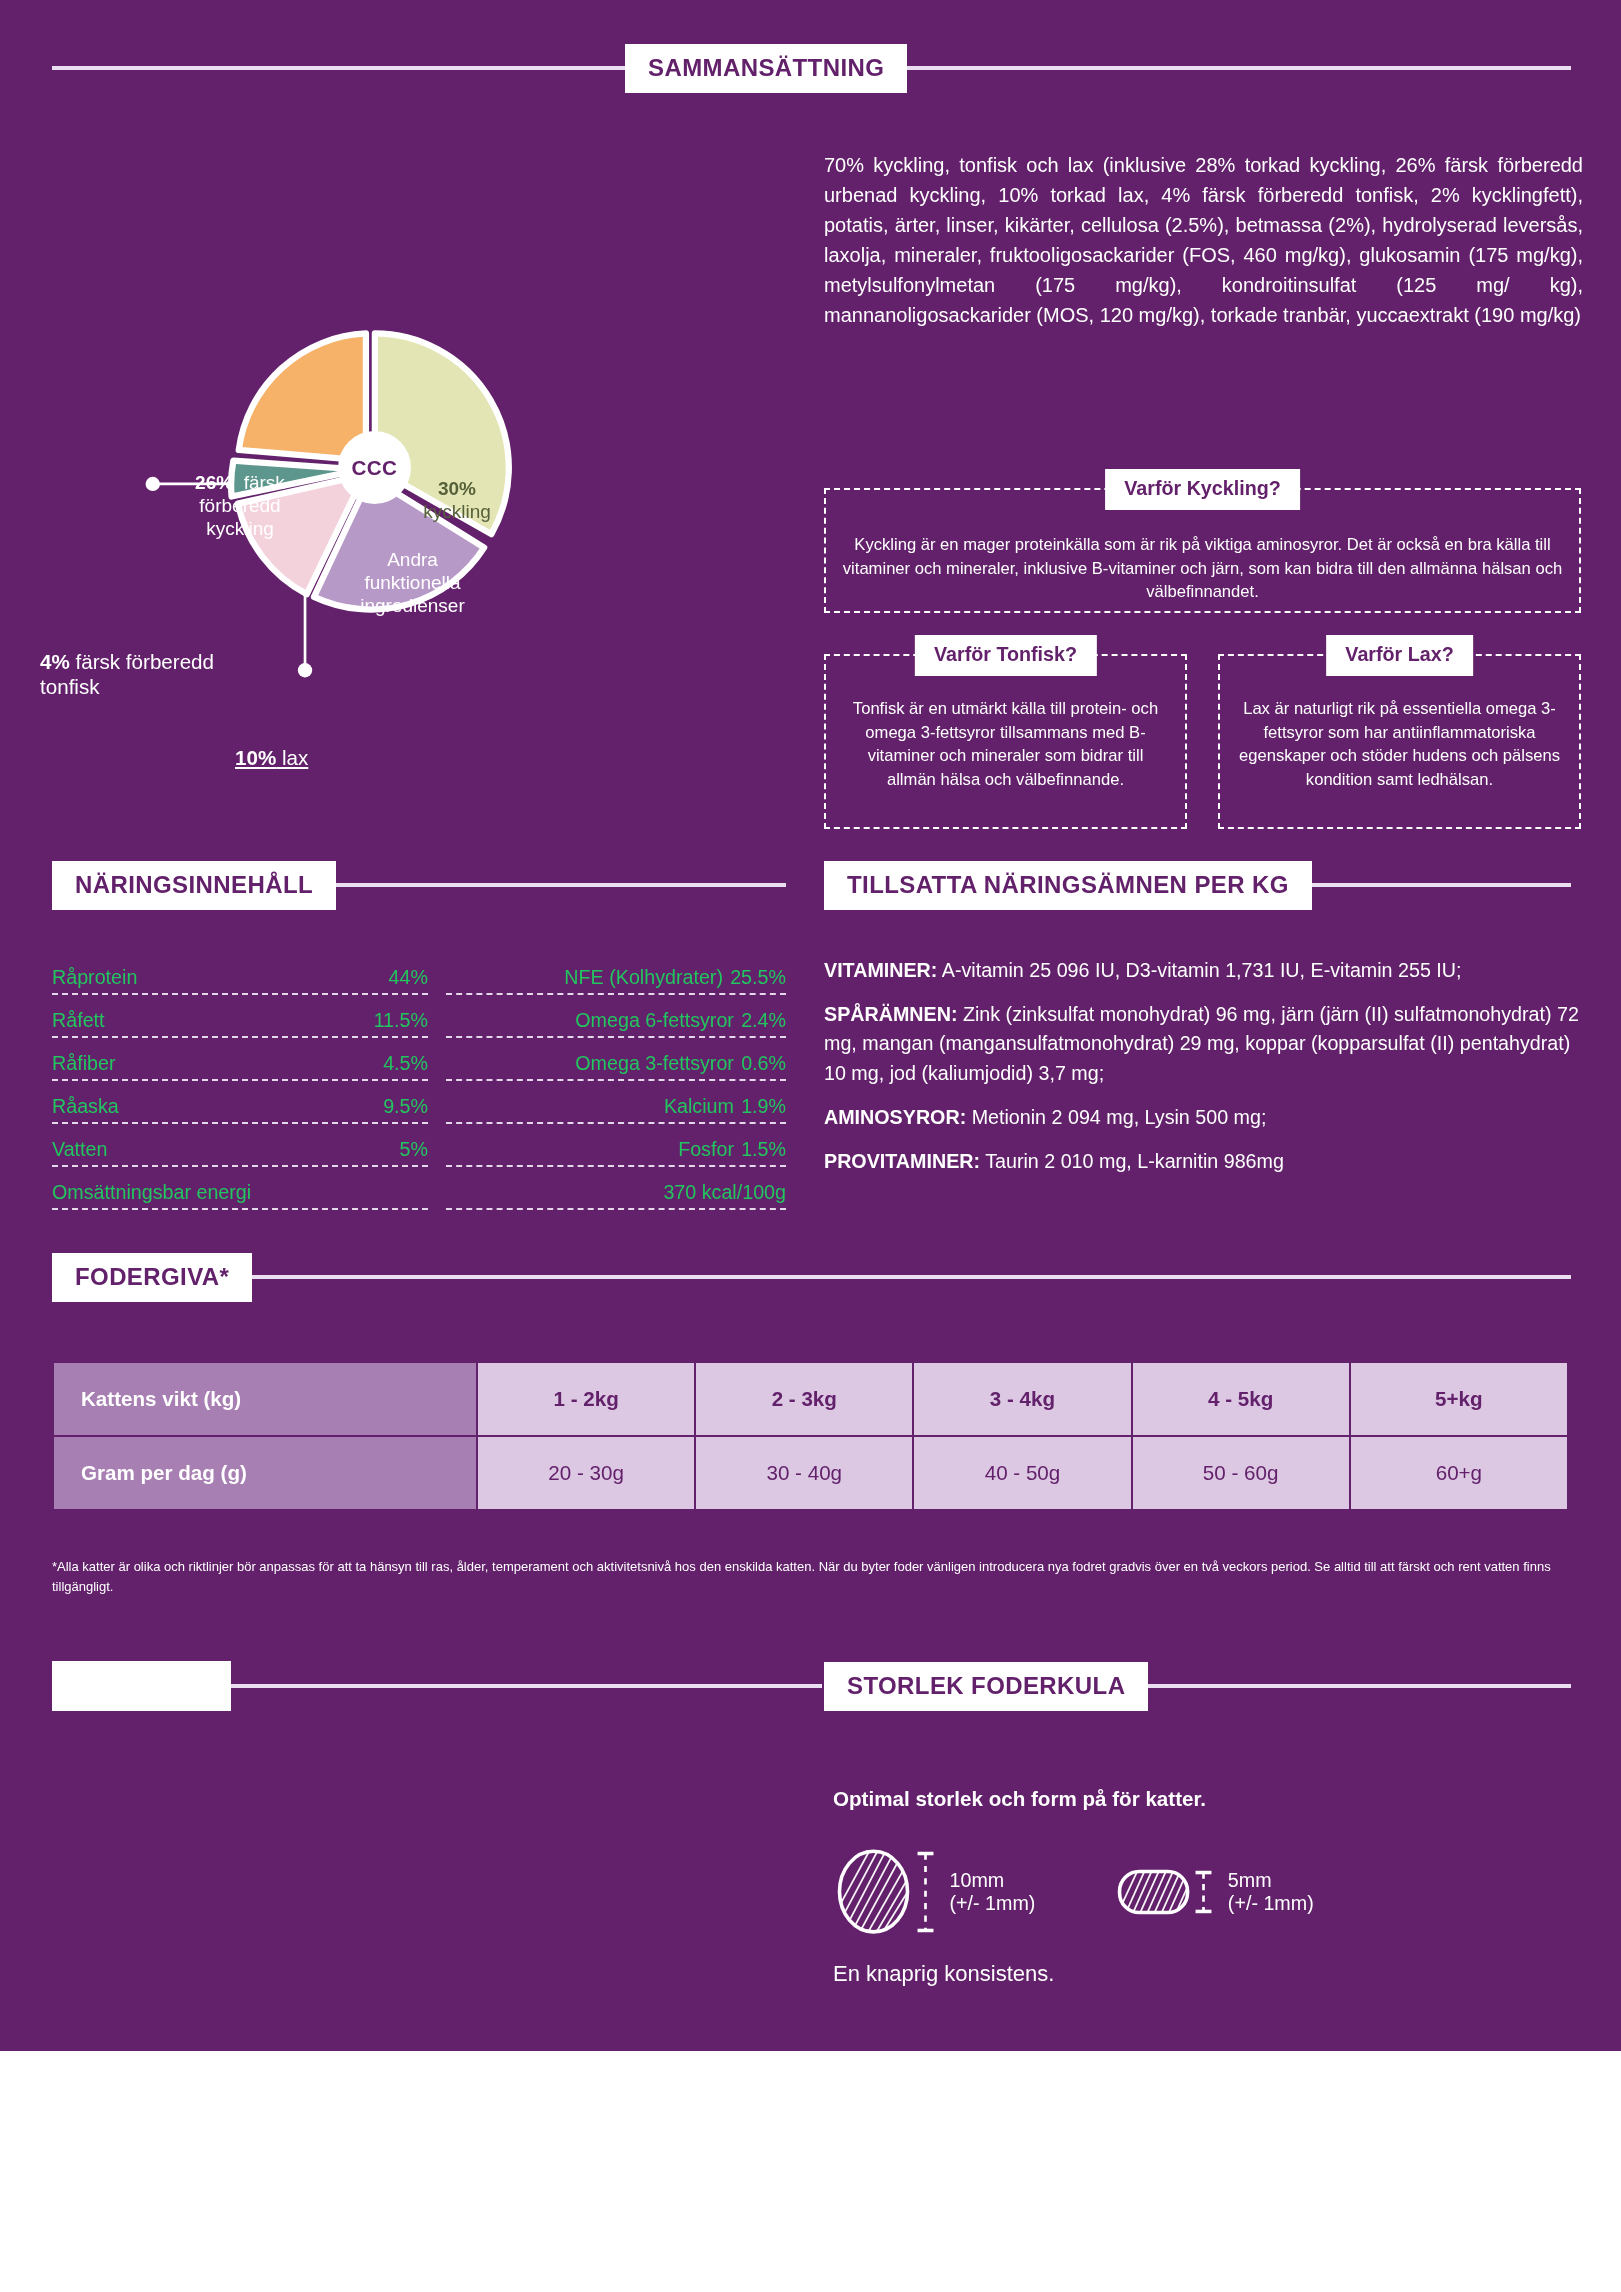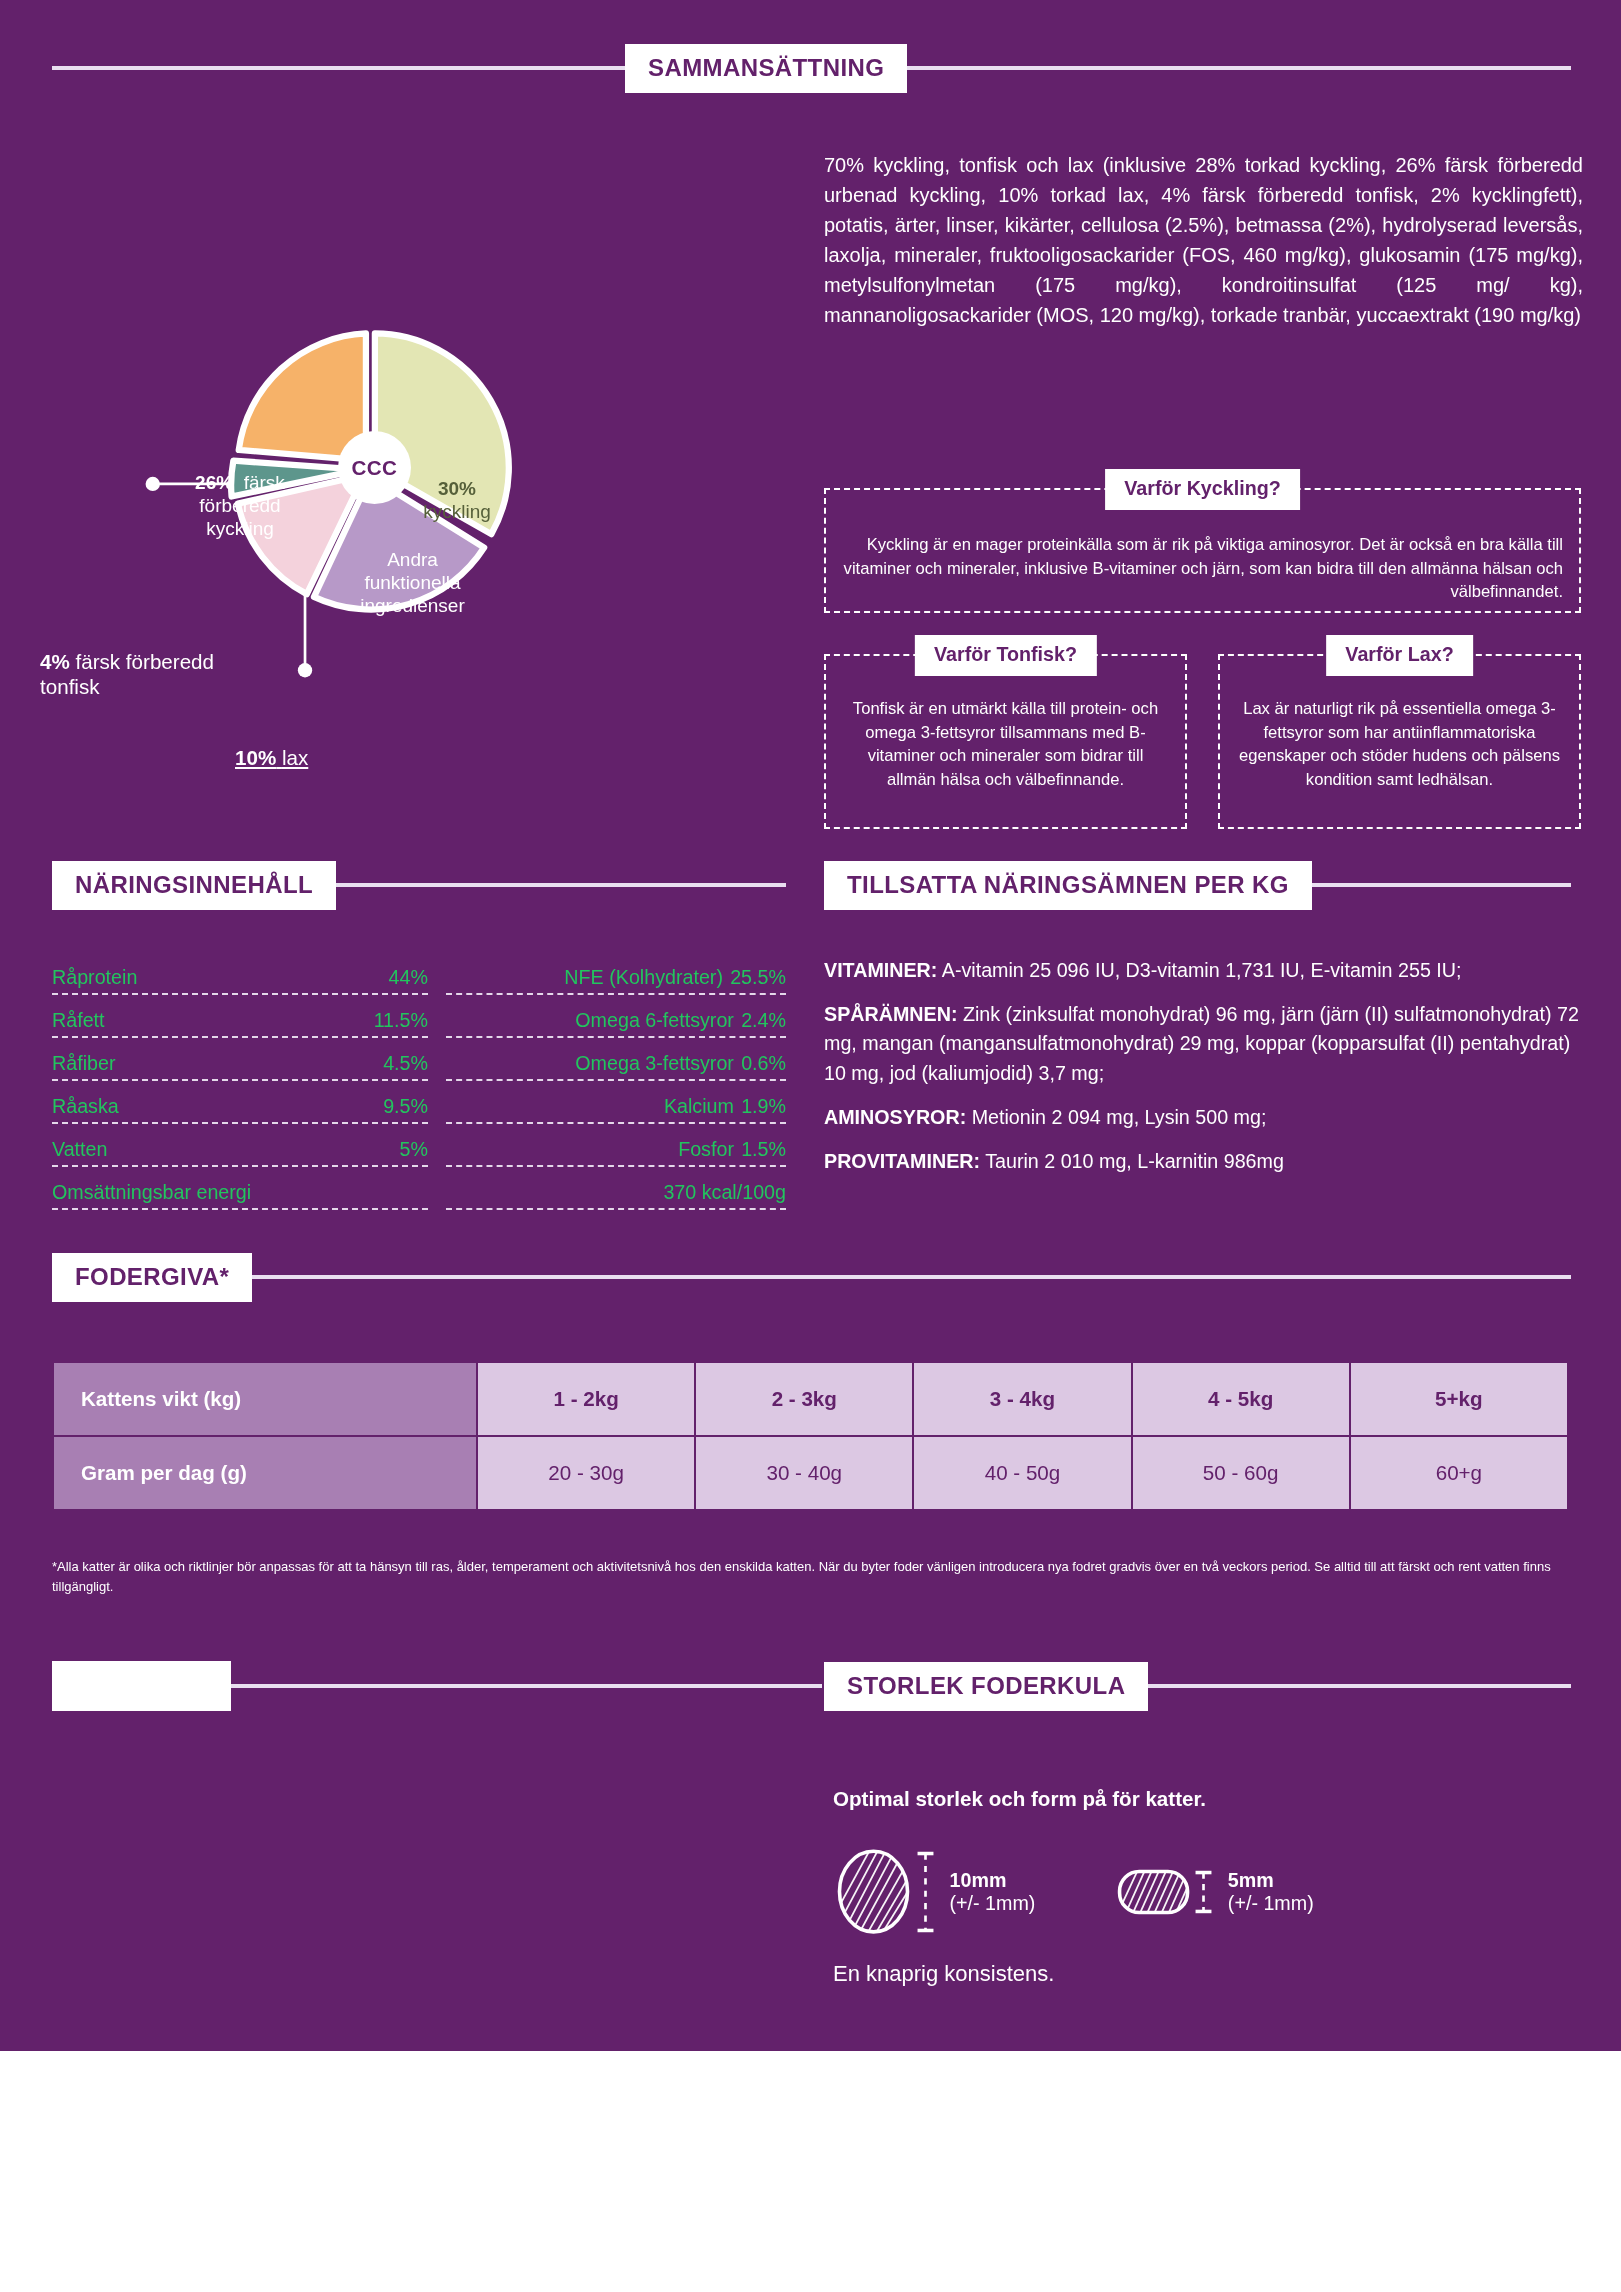--- a/index.html
+++ b/index.html
@@ -176,21 +176,21 @@
   }
 
   
   .kibble-title {
     position: absolute; left: 833px; top: 1787px;
     color: #ffffff; font-weight: 700; font-size: 20.6px;
   }
   .kibble-row { position: absolute; left: 833px; top: 1845px; display: flex; align-items: center; gap: 0; }
   .kibble-item { display: flex; align-items: center; }
   .dim-text { color: #ffffff; font-size: 19.7px; line-height: 1.18; margin-left: 12.5px; white-space: nowrap; }
-  .dim-text b { font-weight: 700; }
+  .dim-text b { font-weight: 400; }
   .crunch {
     position: absolute; left: 833px; top: 1961px;
     color: #ffffff; font-size: 22px;
   }
 </style>
 </head>
 <body>
 
 <div class="page">
 
@@ -248,21 +248,21 @@
     <span>färsk förberedd tonfisk</span>
   </div>
 
   <div class="callout" style="left:235px; top:745px; width:197px;text-decoration:underline;">
     <b>10%</b>
     <span>lax</span>
   </div>
 
   <div class="why-box" style="left:824px; top:488px; width:757px; height:125px;">
     <div class="why-title" style="left:50%; transform:translateX(-50%);">Varför Kyckling?</div>
-    <div class="why-body" style="padding-top:43px;text-align:right;">Kyckling är en mager proteinkälla som är rik på viktiga aminosyror. Det är också en bra källa till vitaminer och mineraler, inklusive B-vitaminer och järn, som kan bidra till den allmänna hälsan och välbefinnandet.</div>
+    <div class="why-body" style="padding-top:43px;">Kyckling är en mager proteinkälla som är rik på viktiga aminosyror. Det är också en bra källa till vitaminer och mineraler, inklusive B-vitaminer och järn, som kan bidra till den allmänna hälsan och välbefinnandet.</div>
   </div>
 
   <div class="why-box" style="left:824px; top:654px; width:363px; height:175px;">
     <div class="why-title" style="left:50%; transform:translateX(-50%);">Varför Tonfisk?</div>
     <div class="why-body" style="padding-top:41px;">Tonfisk är en utmärkt källa till protein- och omega 3-fettsyror tillsammans med B-vitaminer och mineraler som bidrar till allmän hälsa och välbefinnande.</div>
   </div>
 
   <div class="why-box" style="left:1218px; top:654px; width:363px; height:175px;">
     <div class="why-title" style="left:50%; transform:translateX(-50%);">Varför Lax?</div>
     <div class="why-body" style="padding-top:41px;">Lax är naturligt rik på essentiella omega 3-fettsyror som har antiinflammatoriska egenskaper och stöder hudens och pälsens kondition samt ledhälsan.</div>

